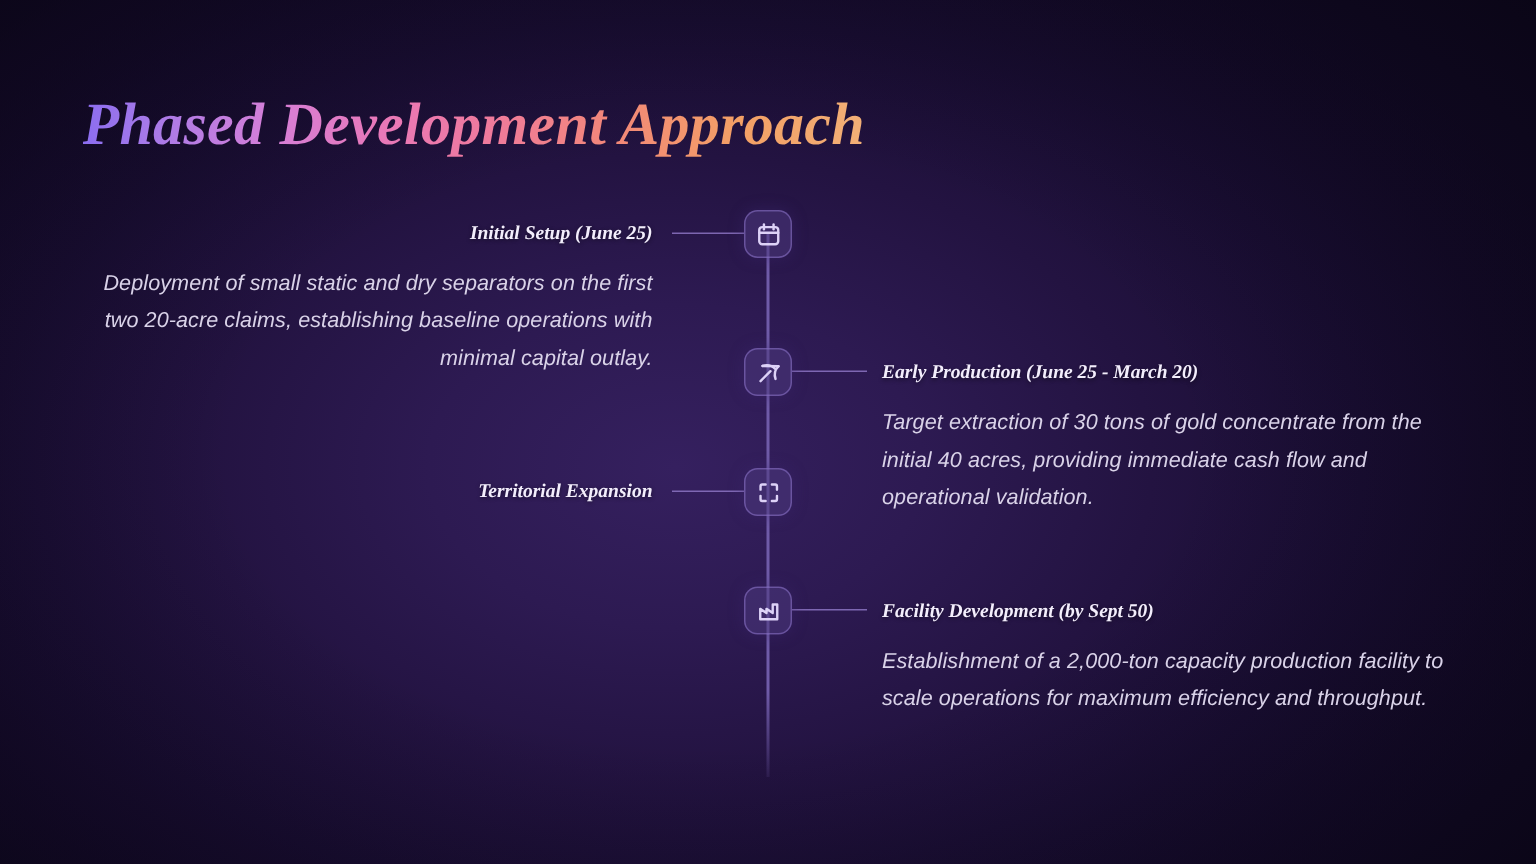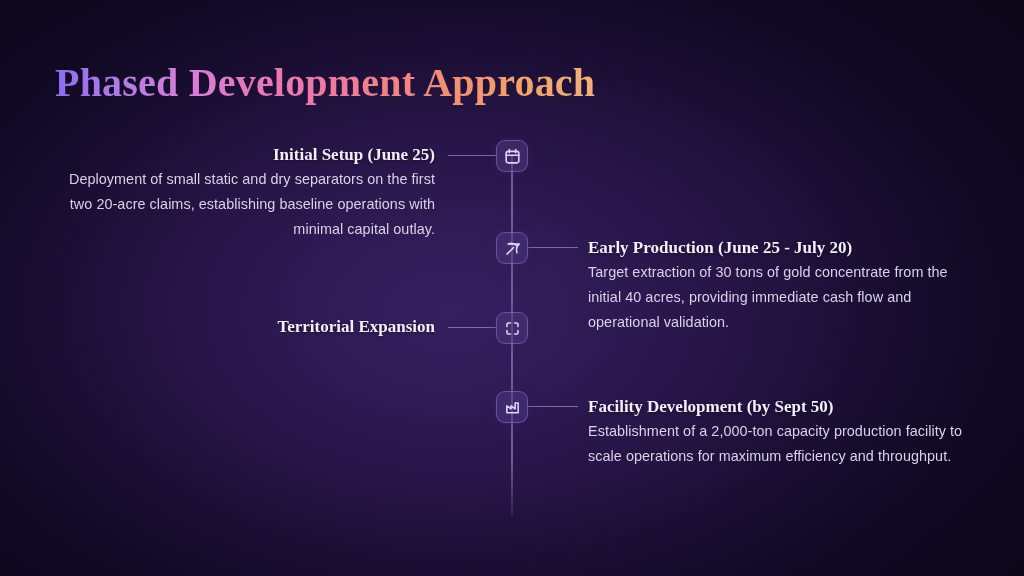--- a/index.html
+++ b/index.html
@@ -19,20 +19,21 @@
   
   #slide {
     position: absolute;
     inset: 0;
     width: 1024px;
     height: 576px;
     background:
       radial-gradient(ellipse 62% 72% at 44% 54%, #35205f 0%, #2d1a52 26%, #231341 50%, #1a0e34 72%, #150b2b 88%, #120a26 100%),
       linear-gradient(135deg, #140b28 0%, #2a1850 48%, #130a26 100%);
     overflow: hidden;
+    font-style: italic;
   }
   #vignette {
     position: absolute;
     inset: 0;
     background: radial-gradient(ellipse 78% 86% at 46% 52%, rgba(0,0,0,0) 40%, rgba(8,4,18,0.45) 78%, rgba(6,3,14,0.78) 100%);
     pointer-events: none;
   }
 
   
   #title {
@@ -95,29 +96,30 @@
   .connector.right { left: 528px;  width: 50px; }
 
   
   .block { position: absolute; }
   .block.right-side { left: 588px; width: 392px; text-align: left; }
   .block.left-side  { right: 589px; width: 392px; text-align: right; }
 
   .block-title {
     font-family: "Liberation Serif", serif;
     font-weight: bold;
-    font-size: 17px;
+    font-size: 13px;
     line-height: 24px;
     color: #f3eefc;
     white-space: nowrap;
     text-shadow: 0 1px 3px rgba(0,0,0,0.45);
   }
   .block.left-side .block-title { text-align: right; }
 
   .block-body {
+    margin-top: 10px;
     font-family: "Liberation Sans", sans-serif;
     font-size: 14.4px;
     line-height: 25px;
     color: #d9d2e8;
     letter-spacing: 0.05px;
   }
 </style>
 </head>
 <body>
 
@@ -154,21 +156,21 @@
       <svg width="17" height="17" viewBox="0 0 18 18">
         <path d="M3.2 14.9 L10.2 7.9"></path>
         <path d="M4.6 4.2 C7.9 3.0 11.2 3.9 13.6 6.3"></path>
         <path d="M13.8 13.4 C12.6 10.1 13.5 6.8 15.9 4.4"></path>
         <path d="M4.6 4.2 L15.9 4.4"></path>
       </svg>
     </span>
   </div>
 
   <div class="block right-side" style="top:236px">
-    <div class="block-title">Early Production (June 25 - July 20)</div>
+    <div class="block-title">Early Production (June 25 - March 20)</div>
     <div class="block-body">Target extraction of 30 tons of gold concentrate from the initial 40 acres, providing immediate cash flow and operational validation.</div>
   </div>
 
   <div class="connector left" style="top:327px"></div>
 
   <div class="node" style="top:312px">
     <span>
       <svg width="17" height="17" viewBox="0 0 18 18">
         <path d="M3.2 6.8 V4.4 A1.2 1.2 0 0 1 4.4 3.2 H6.8"></path>
         <path d="M11.2 3.2 H13.6 A1.2 1.2 0 0 1 14.8 4.4 V6.8"></path>

